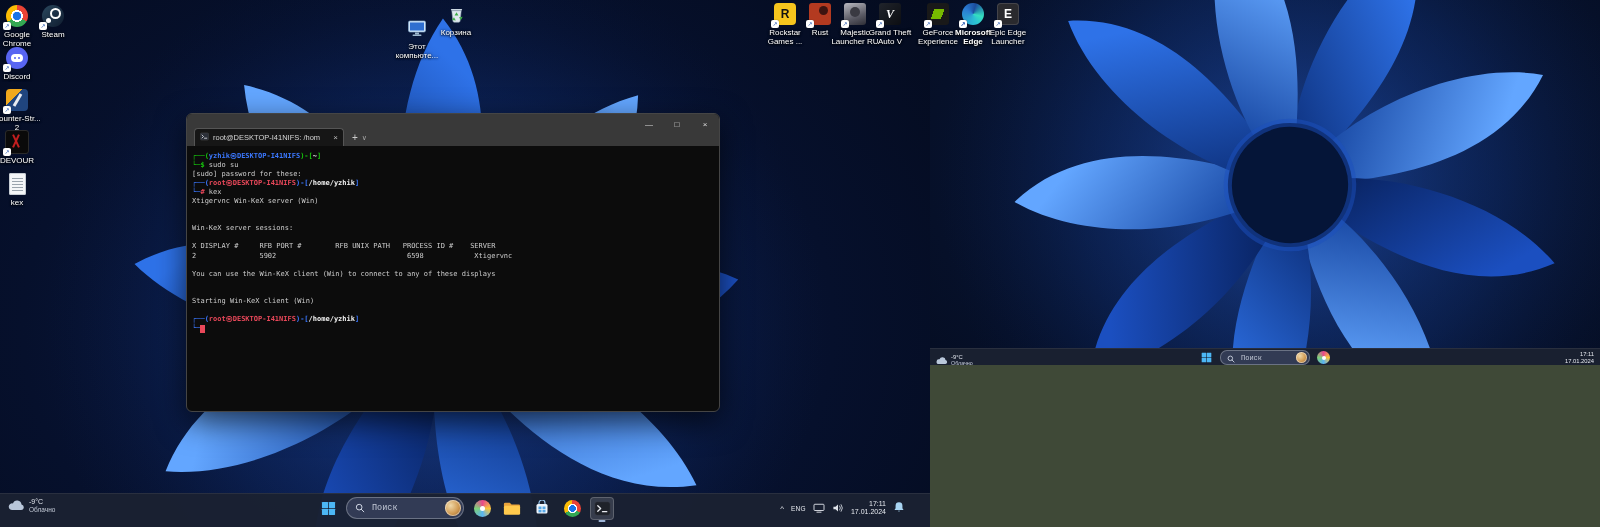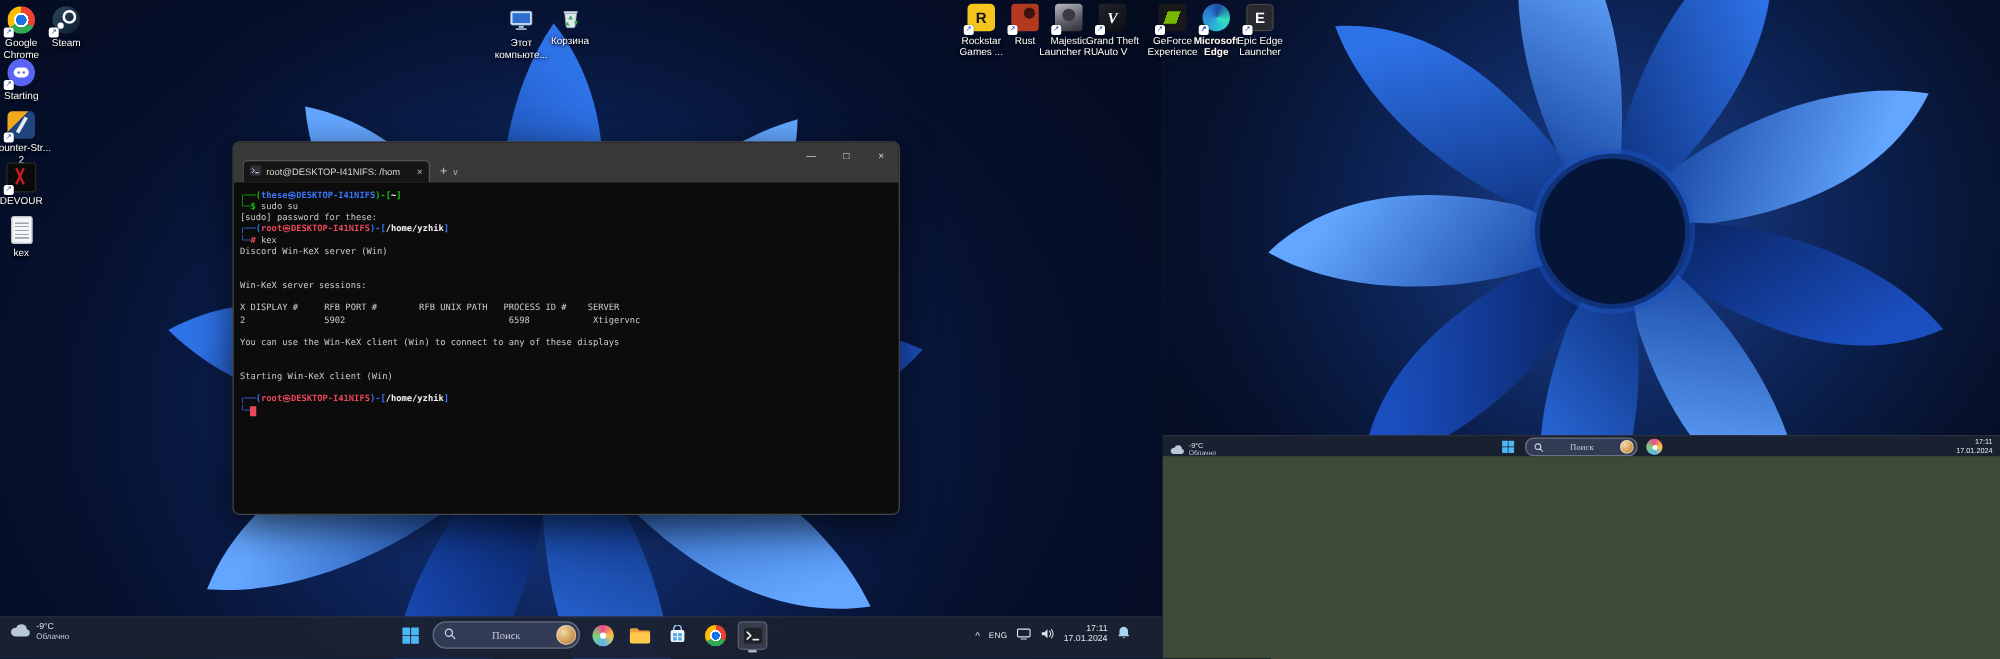--- a/index.html
+++ b/index.html
@@ -1,16 +1,16 @@
 <!DOCTYPE html>
 <html><head>
 <meta charset="utf-8">
 <style>
   html,body{margin:0;padding:0;background:#000;}
-  .stage{position:relative;width:1600px;height:527px;overflow:hidden;background:#0c4a6e;
+  .stage{position:relative;width:1600px;height:527px;overflow:hidden;background:#a21caf;
          font-family:"Liberation Sans",sans-serif;-webkit-font-smoothing:antialiased;}
   .monitor{position:absolute;top:0;overflow:hidden;}
   .monitor-left{left:0;width:930px;height:527px;
     background:radial-gradient(900px 700px at 46% 62%, #0d1f4e 0%, #06102c 45%, #020611 100%);}
   .monitor-right{left:930px;width:670px;height:527px;background:#020611;}
   .mr-wall{position:absolute;left:0;top:0;width:670px;height:348px;overflow:hidden;
     background:radial-gradient(700px 520px at 54% 48%, #0d2250 0%, #061029 52%, #020611 100%);}
   .wallsvg{position:absolute;left:0;top:0;}
 
   
@@ -98,21 +98,21 @@
   .wcond{color:#c2c9d6;font-size:6.5px;}
   .tb-center{position:absolute;left:50%;top:0;transform:translateX(-50%);height:24px;display:flex;align-items:center;gap:6px;}
   .tb-app{width:24px;height:23px;border:none;background:transparent;border-radius:4px;display:flex;align-items:center;
           justify-content:center;position:relative;padding:0;cursor:default;}
   .tb-app.active{background:rgba(255,255,255,.13);box-shadow:inset 0 0 0 1px rgba(255,255,255,.2);}
   .tb-app.active::after{content:"";position:absolute;bottom:-2px;left:50%;transform:translateX(-50%);
     width:7px;height:2px;border-radius:1px;background:#9fb6d8;}
   .search-pill{display:flex;align-items:center;gap:5px;background:rgba(52,62,88,.92);border:1px solid rgba(255,255,255,.28);
     border-radius:11px;height:20px;width:106px;padding:0 2px 0 8px;}
   .search-input{flex:1;min-width:0;background:transparent;border:none;outline:none;color:#d7dce6;font-size:8.5px;
-    font-family:Liberation Serif, serif;text-align:center;}
+    font-family:Liberation Mono, monospace;}
   .search-input::placeholder{color:#c3c9d6;opacity:1;}
   .tb-tray{position:absolute;right:25px;top:0;height:24px;display:flex;align-items:center;gap:7px;color:#e6e9ef;}
   .tray-chevron{font-size:8px;color:#dfe3ea;}
   .tray-lang{font-size:6.5px;letter-spacing:.3px;}
   .tray-clock{text-align:right;font-size:7px;line-height:8px;}
 
   .taskbar-right{position:absolute;left:0;right:0;top:348px;height:17px;background:rgba(26,33,50,.97);
     border-top:1px solid rgba(255,255,255,.07);}
   .tbr-weather{position:absolute;left:6px;top:2px;display:flex;align-items:center;gap:3px;color:#e2e6ee;}
   .tbr-weather .wtxt{display:flex;flex-direction:column;line-height:6.5px;font-size:5.8px;}
@@ -183,21 +183,21 @@
             <span class="ic-steam"></span>
             <span class="sc-arrow">↗</span>
           </div>
           <div class="dlabel">Steam</div>
         </div>
         <div class="dicon-item" style="left: -16px; top: 46px;">
           <div class="dicon">
             <span class="ic-discord"></span>
             <span class="sc-arrow">↗</span>
           </div>
-          <div class="dlabel">Starting</div>
+          <div class="dlabel">Discord</div>
         </div>
         <div class="dicon-item" style="left: -16px; top: 88px;">
           <div class="dicon">
             <span class="ic-cs2"></span>
             <span class="sc-arrow">↗</span>
           </div>
           <div class="dlabel">Counter-Str...
 2</div>
         </div>
         <div class="dicon-item" style="left: -16px; top: 130px;">
@@ -345,21 +345,21 @@
       </div>
       <div class="tbr-clock">
         <span>17:11</span><br>
         <span>17.01.2024</span>
       </div>
     </div>
     <div class="kali-area"></div>
   </div>
 
   <div>
-      <div class="dicon-item" style="left: 384px; top: 4px;">
+      <div class="dicon-item" style="left: 384px; top: 16px;">
         <div class="dicon">
           <svg viewBox="0 0 20 18" width="20" height="18">
             <rect x="1.5" y="2" width="17" height="11" rx="1.4" fill="#cfe4f7" stroke="#8fb6d9" stroke-width="0.6"></rect>
             <rect x="3" y="3.5" width="14" height="8" fill="#2f6fd0"></rect>
             <rect x="8" y="13.5" width="4" height="2" fill="#9db8cf"></rect>
             <rect x="5.5" y="15.5" width="9" height="1.4" rx="0.7" fill="#9db8cf"></rect>
           </svg>
         </div>
         <div class="dlabel">Этот
 компьюте...</div>
@@ -444,26 +444,26 @@
       </div>
       <span class="term-newtab">+</span>
       <span class="term-tabmenu">∨</span>
       <div class="term-controls">
         <span class="term-ctl">—</span>
         <span class="term-ctl">□</span>
         <span class="term-ctl">×</span>
       </div>
     </div>
     <div class="term-body">
-        <div class="tline"><span style="color: rgb(22, 198, 12); font-weight: bold;">┌──(</span><span style="color: rgb(59, 120, 255); font-weight: bold;">these㉿DESKTOP-I41NIFS</span><span style="color: rgb(22, 198, 12); font-weight: bold;">)-[</span><span style="color: rgb(242, 242, 242); font-weight: bold;">~</span><span style="color: rgb(22, 198, 12); font-weight: bold;">]</span></div>
+        <div class="tline"><span style="color: rgb(22, 198, 12); font-weight: bold;">┌──(</span><span style="color: rgb(59, 120, 255); font-weight: bold;">yzhik㉿DESKTOP-I41NIFS</span><span style="color: rgb(22, 198, 12); font-weight: bold;">)-[</span><span style="color: rgb(242, 242, 242); font-weight: bold;">~</span><span style="color: rgb(22, 198, 12); font-weight: bold;">]</span></div>
         <div class="tline"><span style="color: rgb(22, 198, 12); font-weight: bold;">└─$</span><span style="color: rgb(204, 204, 204);"> sudo su</span></div>
         <div class="tline"><span style="color: rgb(204, 204, 204);">[sudo] password for these:</span></div>
         <div class="tline"><span style="color: rgb(59, 120, 255); font-weight: bold;">┌──(</span><span style="color: rgb(233, 72, 90); font-weight: bold;">root㉿DESKTOP-I41NIFS</span><span style="color: rgb(59, 120, 255); font-weight: bold;">)-[</span><span style="color: rgb(242, 242, 242); font-weight: bold;">/home/yzhik</span><span style="color: rgb(59, 120, 255); font-weight: bold;">]</span></div>
         <div class="tline"><span style="color: rgb(59, 120, 255); font-weight: bold;">└─</span><span style="color: rgb(233, 72, 90); font-weight: bold;">#</span><span style="color: rgb(204, 204, 204);"> kex</span></div>
-        <div class="tline"><span style="color: rgb(204, 204, 204);">Discord Win-KeX server (Win)</span></div>
+        <div class="tline"><span style="color: rgb(204, 204, 204);">Xtigervnc Win-KeX server (Win)</span></div>
         <div class="tline">&nbsp;</div>
         <div class="tline">&nbsp;</div>
         <div class="tline"><span style="color: rgb(204, 204, 204);">Win-KeX server sessions:</span></div>
         <div class="tline">&nbsp;</div>
         <div class="tline"><span style="color: rgb(204, 204, 204);">X DISPLAY #     RFB PORT #        RFB UNIX PATH   PROCESS ID #    SERVER</span></div>
         <div class="tline"><span style="color: rgb(204, 204, 204);">2               5902                               6598            Xtigervnc</span></div>
         <div class="tline">&nbsp;</div>
         <div class="tline"><span style="color: rgb(204, 204, 204);">You can use the Win-KeX client (Win) to connect to any of these displays</span></div>
         <div class="tline">&nbsp;</div>
         <div class="tline">&nbsp;</div>

